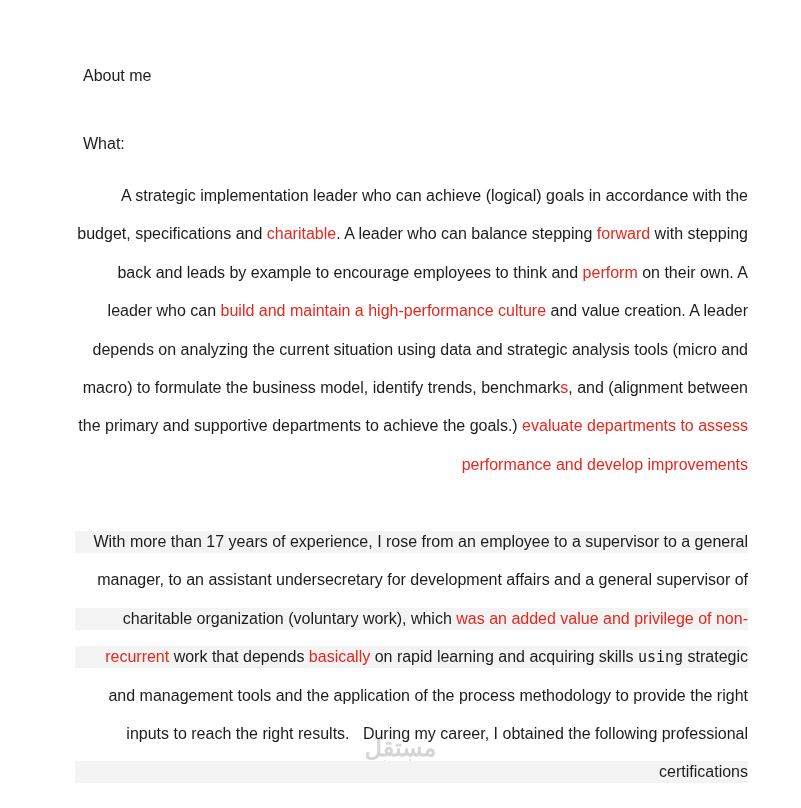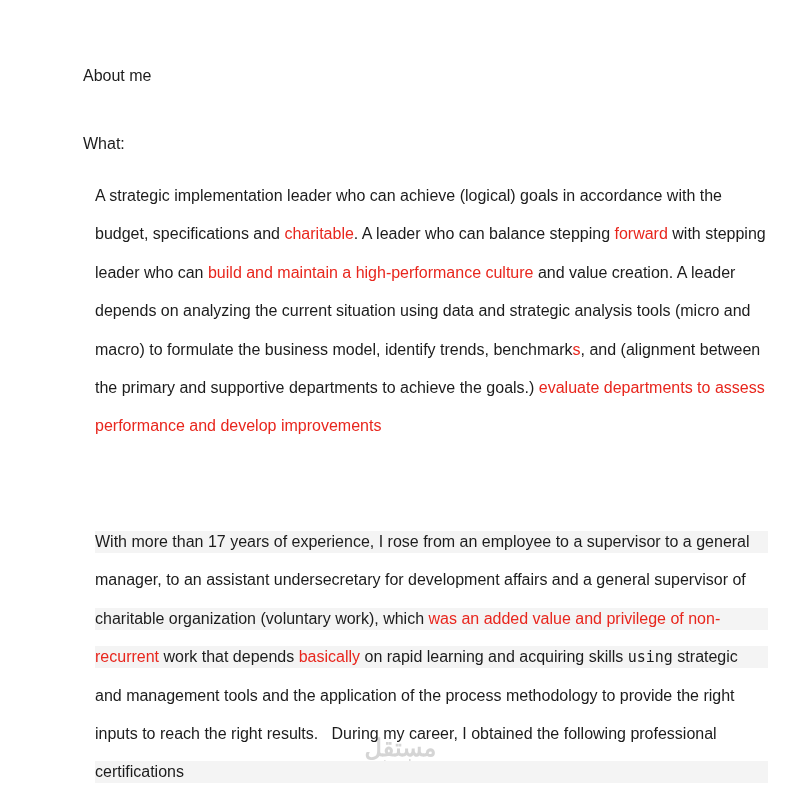--- a/index.html
+++ b/index.html
@@ -26,23 +26,24 @@
     height: 38.4px;
     line-height: 38.4px;
     white-space: pre;
     z-index: 2;
   }
   .heading-about { top: 57px; }
   .heading-what  { top: 125px; }
   .heading-who   { top: 485px; }
   .paragraph {
     position: absolute;
-    left: 95px;
+    left: 75px;
     width: 673px;
     z-index: 2;
+    text-align: right;
   }
   .para-what { top: 177px; }
   .para-who  { top: 523px; }
   .para-line {
     height: 38.4px;
     line-height: 38.4px;
     white-space: pre;
   }
   .para-line.hl {
     background: linear-gradient(
@@ -87,20 +88,21 @@
 
 <div class="page">
 
   <div class="doc-line heading-about">About me</div>
 
   <div class="doc-line heading-what">What:</div>
 
   <div class="paragraph para-what">
       <div class="para-line"><span class="seg-n">A strategic implementation leader who can achieve (logical) goals in accordance with the</span></div>
       <div class="para-line"><span class="seg-n">budget, specifications and </span><span class="seg-r">charitable</span><span class="seg-n">. A leader who can balance stepping </span><span class="seg-r">forward</span><span class="seg-n"> with stepping</span></div>
+      <div class="para-line"><span class="seg-n">back and leads by example to encourage employees to think and </span><span class="seg-r">perform</span><span class="seg-n"> on their own. A</span></div>
       <div class="para-line"><span class="seg-n">leader who can </span><span class="seg-r">build and maintain a high-performance culture</span><span class="seg-n"> and value creation. A leader</span></div>
       <div class="para-line"><span class="seg-n">depends on analyzing the current situation using data and strategic analysis tools (micro and</span></div>
       <div class="para-line"><span class="seg-n">macro) to formulate the business model, identify trends, benchmark</span><span class="seg-r">s</span><span class="seg-n">, and (alignment between</span></div>
       <div class="para-line"><span class="seg-n">the primary and supportive departments to achieve the goals.) </span><span class="seg-r">evaluate departments to assess</span></div>
       <div class="para-line"><span class="seg-r">performance and develop improvements</span></div>
     </div>
 
 
   <div class="paragraph para-who">
       <div class="para-line hl"><span class="seg-n">With more than 17 years of experience, I rose from an employee to a supervisor to a general</span></div>

